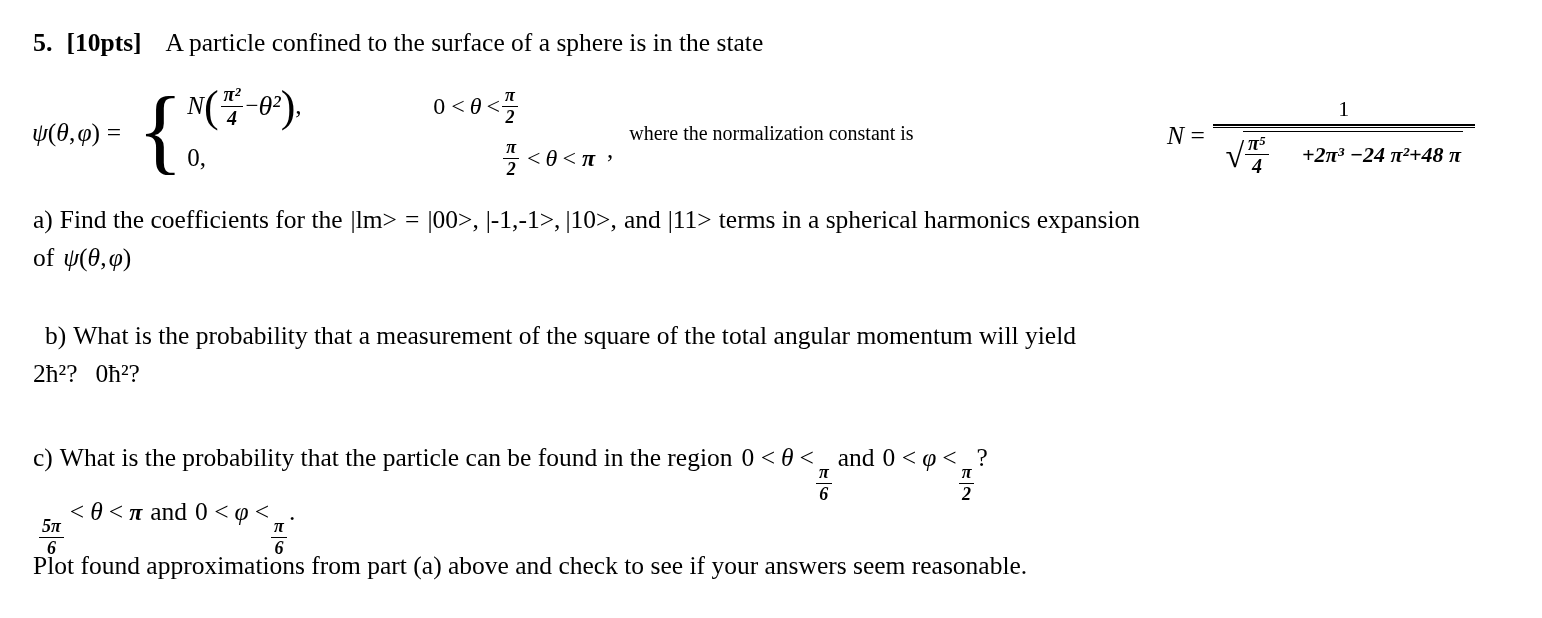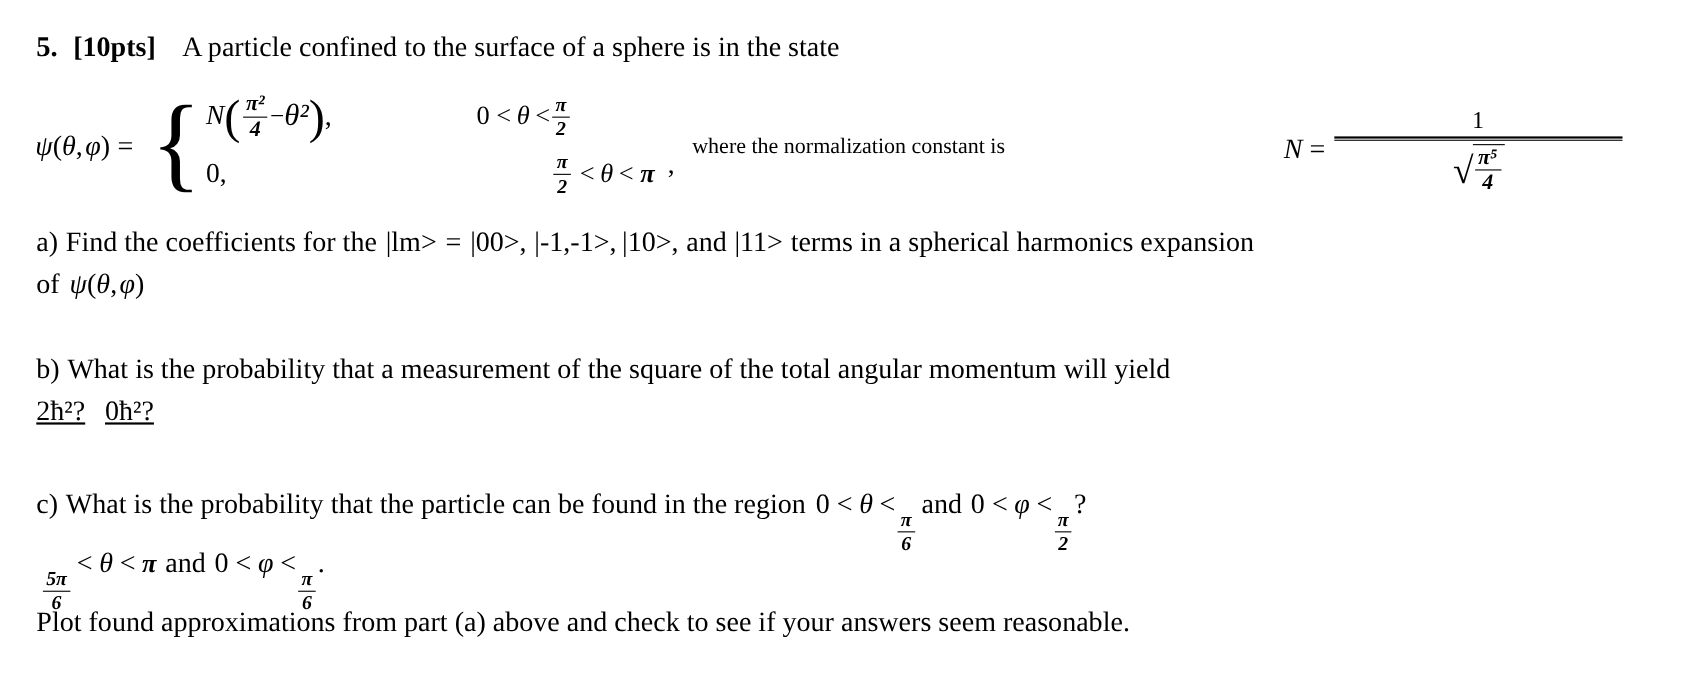--- a/index.html
+++ b/index.html
@@ -181,22 +181,22 @@
     padding: 1px 2px 0 2px;
     display: flex;
     align-items: center;
     font-size: 22px;
     gap: 32px;
   }
 
   
   #parta1 { position: absolute; left: 33px; top: 205px; }
   #parta2 { position: absolute; left: 33px; top: 243px; }
-  #partb1 { position: absolute; left: 33px; top: 321px; }
-  #partb2 { position: absolute; left: 33px; top: 359px; text-decoration: underline; }
+  #partb1 { position: absolute; left: 45px; top: 321px; }
+  #partb2 { position: absolute; left: 33px; top: 359px; }
   #partc1 { position: absolute; left: 33px; top: 443px; }
   #partc2 { position: absolute; left: 33px; top: 497px; }
   #partc3 { position: absolute; left: 33px; top: 551px; }
 
   .ket { font-size: 25.5px; }
 </style>
 </head>
 <body>
 
 <div class="page">
@@ -266,20 +266,21 @@
       <span class="bnum mn">1</span>
       <span class="bbar"></span>
       <span class="bden">
         <span class="sqrt">
           <span class="radical">√</span>
           <span class="radicand">
             <span class="frac" style="margin:0 1px 0 0;">
               <span class="num mbi">π⁵</span>
               <span class="den mbi">4</span>
             </span>
+            <span class="mbi" style="font-size:22px;">+2π³ −24 π²+48 π</span>
           </span>
         </span>
       </span>
     </span>
   </div>
 
   <div class="txt" id="parta1">
     <span>a)</span><span style="padding-left:7px;">Find the coefficients for the</span><span class="ket" style="padding-left:8px;">|lm&gt;</span><span style="padding-left:8px;">=</span><span class="ket" style="padding-left:8px;">|00&gt;,</span><span class="ket" style="padding-left:7px;">|-1,-1&gt;,</span><span class="ket" style="padding-left:5px;">|10&gt;,</span><span style="padding-left:7px;">and</span><span class="ket" style="padding-left:7px;">|11&gt;</span><span style="padding-left:7px;">terms in a spherical harmonics expansion</span>
   </div>
 

